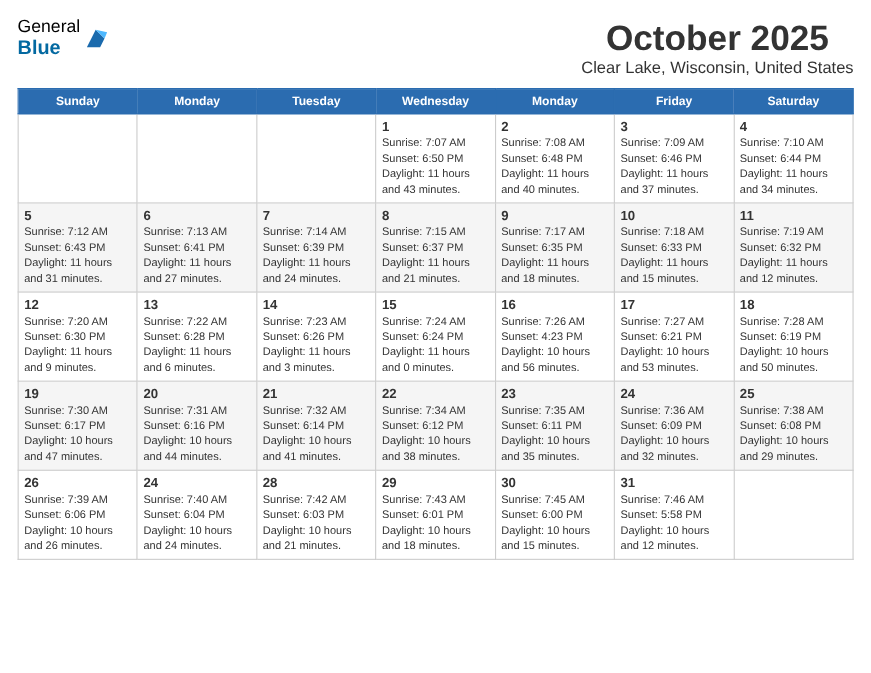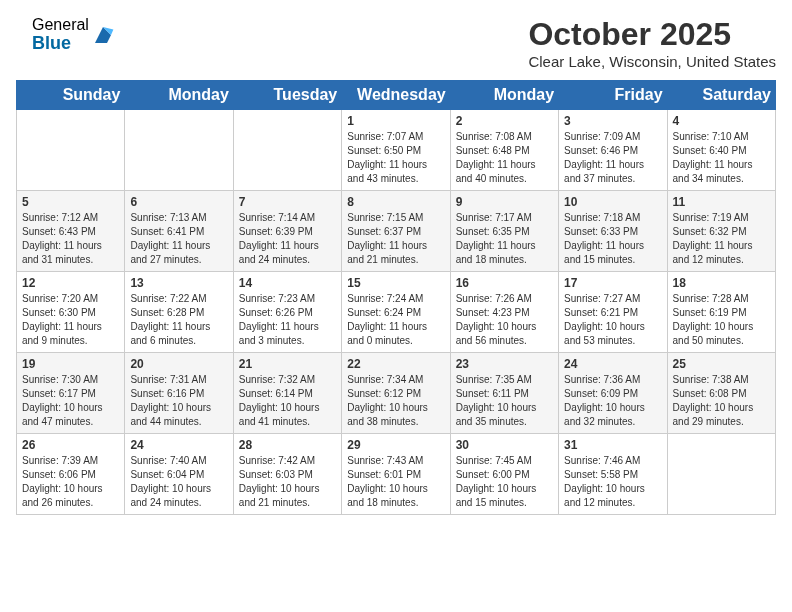--- a/index.html
+++ b/index.html
@@ -22,55 +22,54 @@
       margin-bottom: 10px;
     }
     .logo {
       display: flex;
       align-items: center;
     }
     .logo-text {
       display: flex;
       flex-direction: column;
       line-height: 1.1;
-      margin-left: 16px;
     }
     .logo-blue {
       font-size: 18px;
       font-weight: bold;
       color: #0369a1;
     }
     .logo-icon {
       width: 24px;
       height: 24px;
       margin-left: 2px;
     }
     .title-section {
-      text-align: left;
+      text-align: center;
     }
     .month-title {
       font-size: 32px;
       font-weight: bold;
       color: #333;
     }
     .location {
       font-size: 15px;
       color: #333;
     }
     .calendar {
       width: 100%;
       border-collapse: collapse;
       font-size: 10.5px;
     }
     .calendar th {
       background-color: #2b6cb0;
       color: #fff;
       padding: 5px 4px;
-      text-align: right;
-      font-size: 16px;
+      text-align: center;
+      font-size: 11px;
       font-weight: bold;
       border: 1px solid #2b6cb0;
     }
     .calendar td {
       width: calc(100% / 7);
       vertical-align: top;
       padding: 4px 5px;
       border: 1px solid #ccc;
       height: 78px;
       color: #333;
@@ -148,21 +147,21 @@
           <td>
             <div class="day-number">3</div>
             <div class="day-info">Sunrise: 7:09 AM
 Sunset: 6:46 PM
 Daylight: 11 hours
 and 37 minutes.</div>
           </td>
           <td>
             <div class="day-number">4</div>
             <div class="day-info">Sunrise: 7:10 AM
-Sunset: 6:40 PM
+Sunset: 6:44 PM
 Daylight: 11 hours
 and 34 minutes.</div>
           </td>
         </tr>
         <tr>
           <td>
             <div class="day-number">5</div>
             <div class="day-info">Sunrise: 7:12 AM
 Sunset: 6:43 PM
 Daylight: 11 hours

